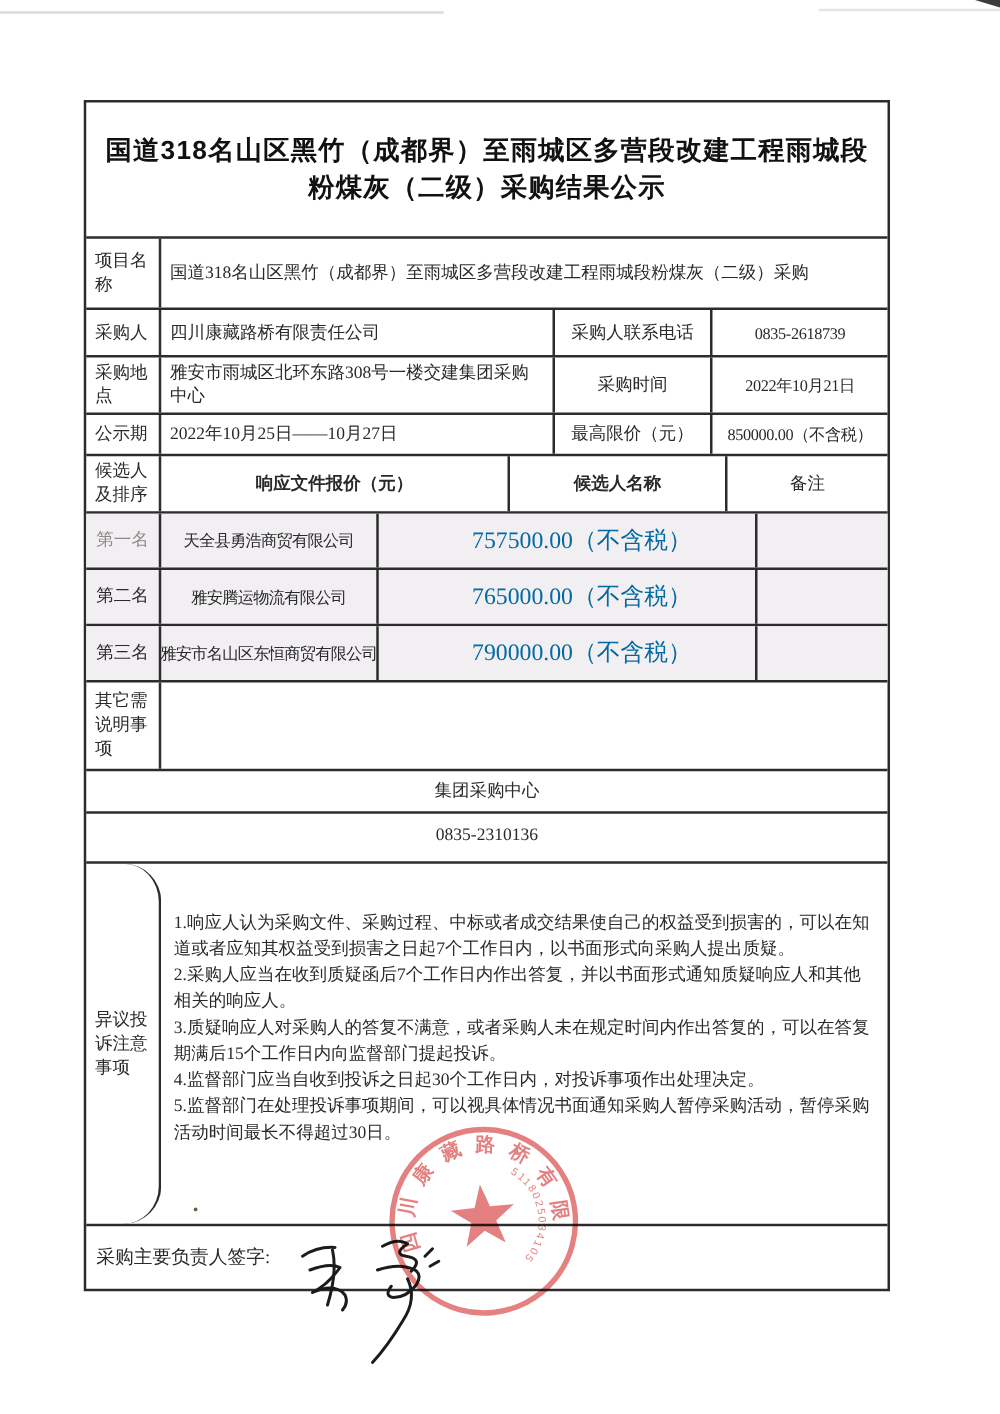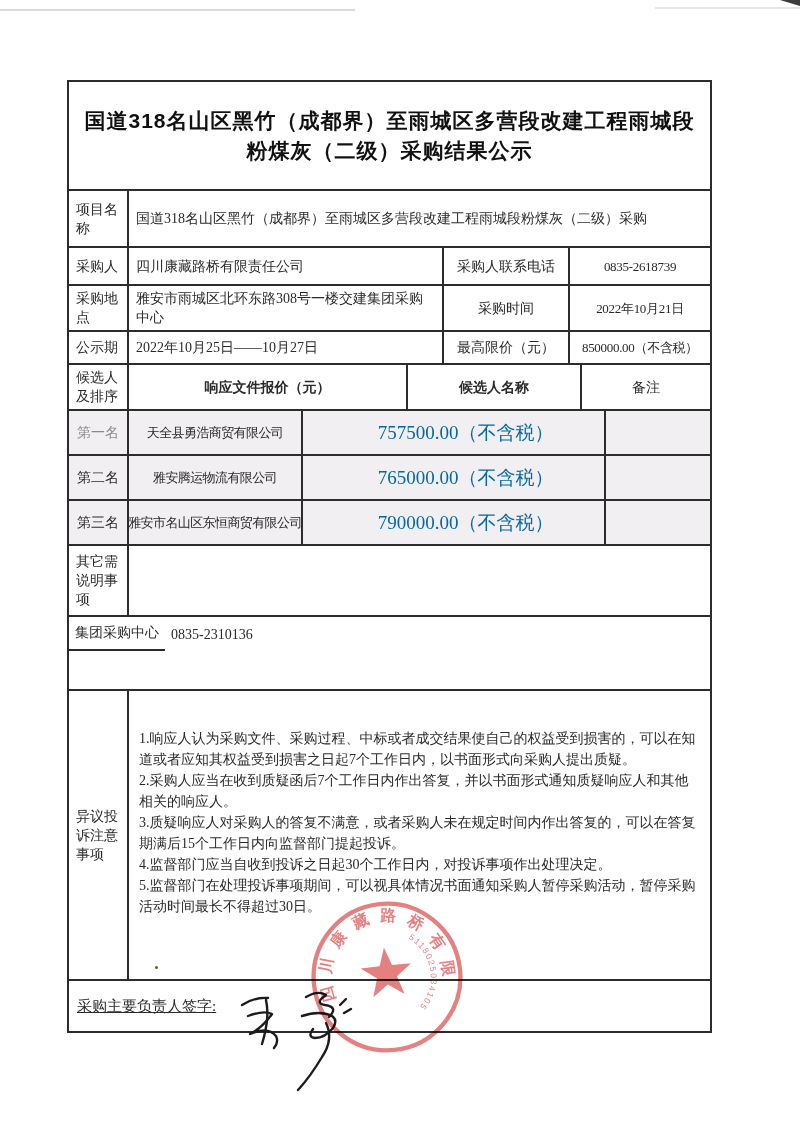--- a/index.html
+++ b/index.html
@@ -12,21 +12,21 @@
   .scan-line-left{position:absolute;top:9px;left:0;width:355px;height:2px;background:#dcdcdc;}
   .scan-line-right{position:absolute;top:7px;left:655px;width:145px;height:2px;background:#e6e6e6;}
   .scan-corner{position:absolute;top:0;right:0;width:0;height:0;
     border-top:6px solid #3c3c3c;border-left:20px solid transparent;}
 
   .sheet{
     position:absolute;left:67px;top:80px;width:645px;
     border:2px solid #2c2c2c;background:#fff;box-sizing:border-box;
   }
   .row{display:flex;border-bottom:2px solid #2c2c2c;box-sizing:border-box;align-items:stretch;}
-  .row:last-child{border-bottom:none;text-decoration:underline;}
+  .row:last-child{border-bottom:none;}
   .cell{
     box-sizing:border-box;border-right:2px solid #2c2c2c;
     padding:3px 7px;display:flex;align-items:center;
     font-size:14px;line-height:19px;color:#2a2a2a;
   }
   .cell:last-child{border-right:none;}
   .c-label{width:60px;flex:none;}
   .c-center{justify-content:center;text-align:center;}
   .c-grow{flex:1;min-width:0;}
 
@@ -52,29 +52,29 @@
   .cand-remark{flex:1;}
   .r-cand{min-height:45px;background:#f2eff3;}
   .r-cand .cand-name{font-size:13px;letter-spacing:-0.6px;white-space:nowrap;}
   .r-cand .cand-price{color:#0369a1;font-size:19px;margin-left:24px;}
   .rank-faded{color:#8b8b89;}
 
   .r-other{min-height:71px;}
   .r-other .c-label{align-items:center;}
 
   .r-super{min-height:74px;}
-  .super-right{flex:1;display:flex;flex-direction:row;min-width:0;}
+  .super-right{flex:1;display:flex;flex-direction:column;min-width:0;}
   .super-sub{flex:none;display:flex;align-items:center;justify-content:center;
     font-size:14px;box-sizing:border-box;padding:2px 6px;}
   .super-sub1{height:34px;border-bottom:2px solid #2c2c2c;}
   .super-sub2{height:36px;}
   .c-super-label{font-weight:bold;justify-content:center;text-align:center;}
 
   .r-objection{min-height:290px;}
-  .r-objection .c-label{align-items:center;}
+  .r-objection .c-label{align-items:center;border-radius:30px;}
   .objection-body{
     flex:1;min-width:0;padding:37px 8px 8px 10px;box-sizing:border-box;
     font-size:14px;line-height:21px;display:block;
   }
   .objection-item{margin:0;}
   .dot-artifact{position:absolute;left:86px;top:884px;width:3px;height:3px;
     background:#6c5a3e;border-radius:50%;}
 
   .r-sign{min-height:50px;}
   .c-sign{flex:1;font-size:15px;padding-left:8px;}

